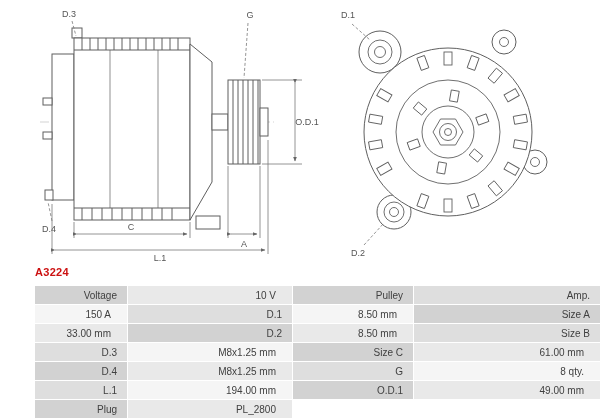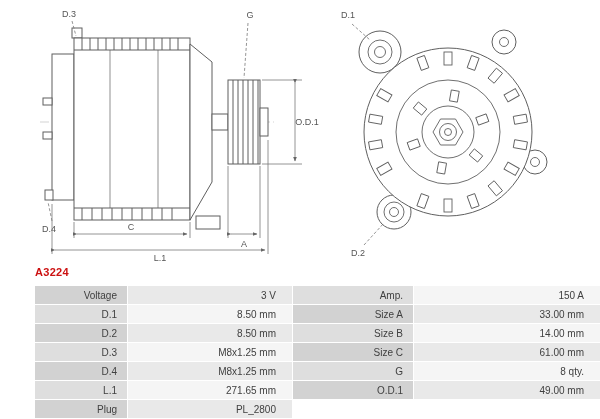--- a/index.html
+++ b/index.html
@@ -191,46 +191,46 @@
         <text x="28" y="254">D.2</text>
       </g>
     </svg>
   </div>
 
   <div class="part-number">A3224</div>
 
   <div class="spec-table">
 
     <div class="cell label odd">Voltage</div>
-    <div class="cell value odd">3 V</div>
+    <div class="cell value odd">10 V</div>
+    <div class="cell label odd">Pulley</div>
 
     <div class="cell label even">Amp.</div>
     <div class="cell value even">150 A</div>
     <div class="cell label even">D.1</div>
     <div class="cell value even">8.50 mm</div>
 
     <div class="cell label odd">Size A</div>
     <div class="cell value odd">33.00 mm</div>
     <div class="cell label odd">D.2</div>
     <div class="cell value odd">8.50 mm</div>
 
     <div class="cell label even">Size B</div>
-    <div class="cell value even">14.00 mm</div>
     <div class="cell label even">D.3</div>
     <div class="cell value even">M8x1.25 mm</div>
 
     <div class="cell label odd">Size C</div>
     <div class="cell value odd">61.00 mm</div>
     <div class="cell label odd">D.4</div>
     <div class="cell value odd">M8x1.25 mm</div>
 
     <div class="cell label even">G</div>
     <div class="cell value even">8 qty.</div>
     <div class="cell label even">L.1</div>
-    <div class="cell value even">271.65 mm</div>
+    <div class="cell value even">194.00 mm</div>
 
     <div class="cell label odd">O.D.1</div>
     <div class="cell value odd">49.00 mm</div>
     <div class="cell label odd">Plug</div>
     <div class="cell value odd">PL_2800</div>
   </div>
 
 </div>
 
 </body></html>

